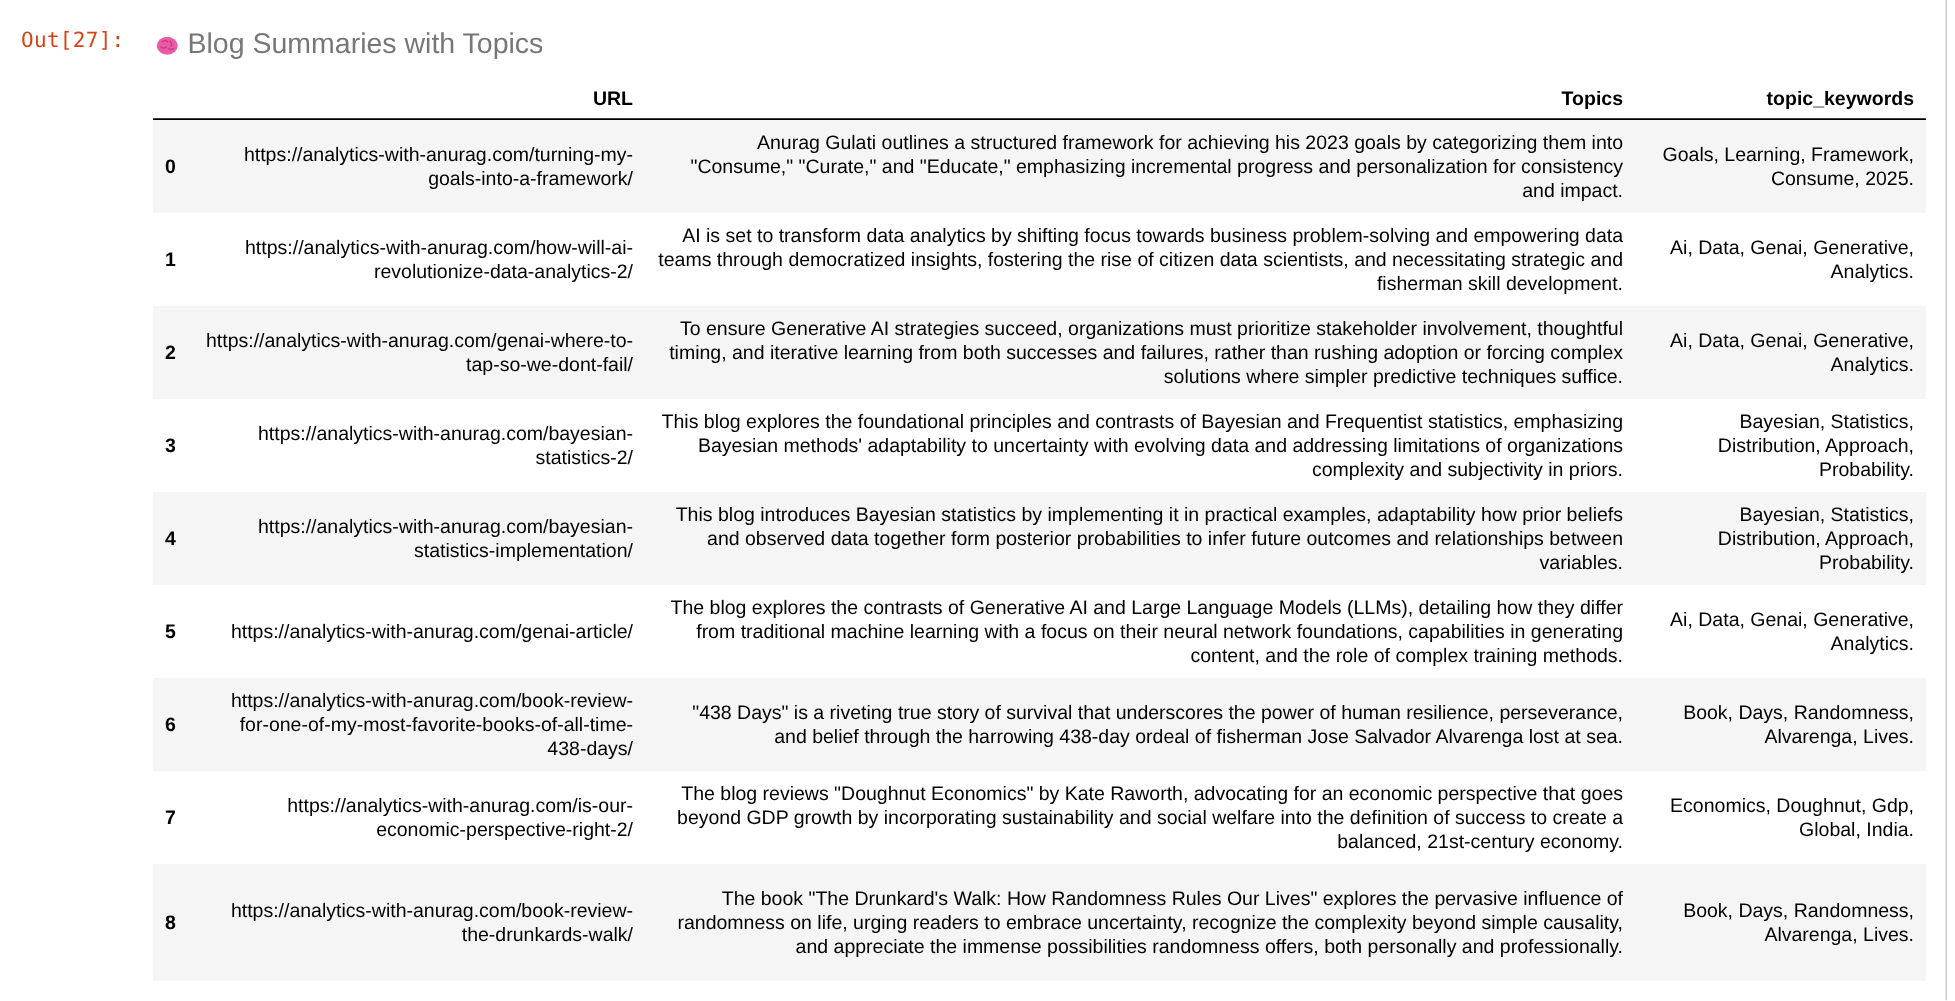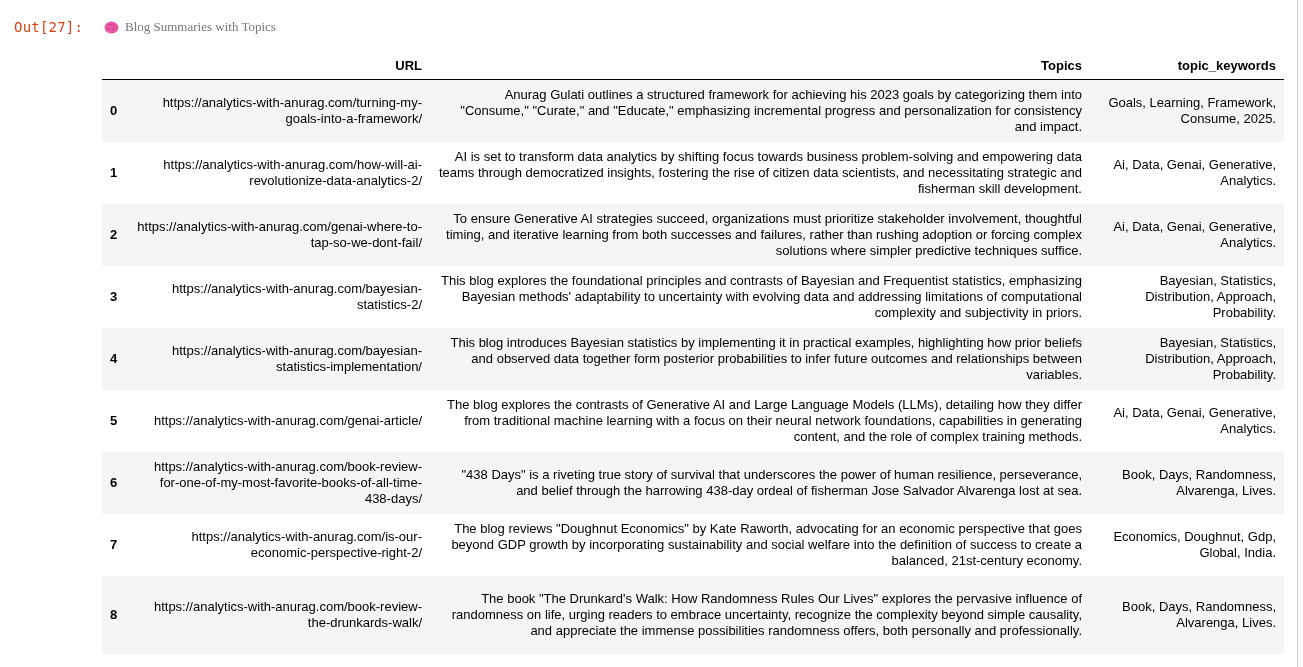--- a/index.html
+++ b/index.html
@@ -32,22 +32,22 @@
     .output-area {
       position: absolute;
       left: 102px;
       top: 0;
       width: 1182px;
     }
     .caption {
       position: absolute;
       left: 2px;
       top: 19px;
-      font-family: Liberation Serif, serif;
-      font-size: 13px;
+      font-family: Liberation Sans, sans-serif;
+      font-size: 19px;
       color: #777777;
       display: flex;
       align-items: center;
       white-space: nowrap;
     }
     .brain-icon {
       display: inline-block;
       width: 15px;
       height: 13px;
       margin-right: 6px;
@@ -140,27 +140,27 @@
         </tr>
         <tr>
           <th>2</th>
           <td>https://analytics-with-anurag.com/genai-where-to-tap-so-we-dont-fail/</td>
           <td>To ensure Generative AI strategies succeed, organizations must prioritize stakeholder involvement, thoughtful timing, and iterative learning from both successes and failures, rather than rushing adoption or forcing complex solutions where simpler predictive techniques suffice.</td>
           <td>Ai, Data, Genai, Generative, Analytics.</td>
         </tr>
         <tr>
           <th>3</th>
           <td>https://analytics-with-anurag.com/bayesian-statistics-2/</td>
-          <td>This blog explores the foundational principles and contrasts of Bayesian and Frequentist statistics, emphasizing Bayesian methods' adaptability to uncertainty with evolving data and addressing limitations of computational complexity and subjectivity in priors.</td>
+          <td>This blog explores the foundational principles and contrasts of Bayesian and Frequentist statistics, emphasizing Bayesian methods' adaptability to uncertainty with evolving data and addressing limitations of organizations complexity and subjectivity in priors.</td>
           <td>Bayesian, Statistics, Distribution, Approach, Probability.</td>
         </tr>
         <tr>
           <th>4</th>
           <td>https://analytics-with-anurag.com/bayesian-statistics-implementation/</td>
-          <td>This blog introduces Bayesian statistics by implementing it in practical examples, highlighting how prior beliefs and observed data together form posterior probabilities to infer future outcomes and relationships between variables.</td>
+          <td>This blog introduces Bayesian statistics by implementing it in practical examples, adaptability how prior beliefs and observed data together form posterior probabilities to infer future outcomes and relationships between variables.</td>
           <td>Bayesian, Statistics, Distribution, Approach, Probability.</td>
         </tr>
         <tr>
           <th>5</th>
           <td>https://analytics-with-anurag.com/genai-article/</td>
           <td>The blog explores the contrasts of Generative AI and Large Language Models (LLMs), detailing how they differ from traditional machine learning with a focus on their neural network foundations, capabilities in generating content, and the role of complex training methods.</td>
           <td>Ai, Data, Genai, Generative, Analytics.</td>
         </tr>
         <tr>
           <th>6</th>

